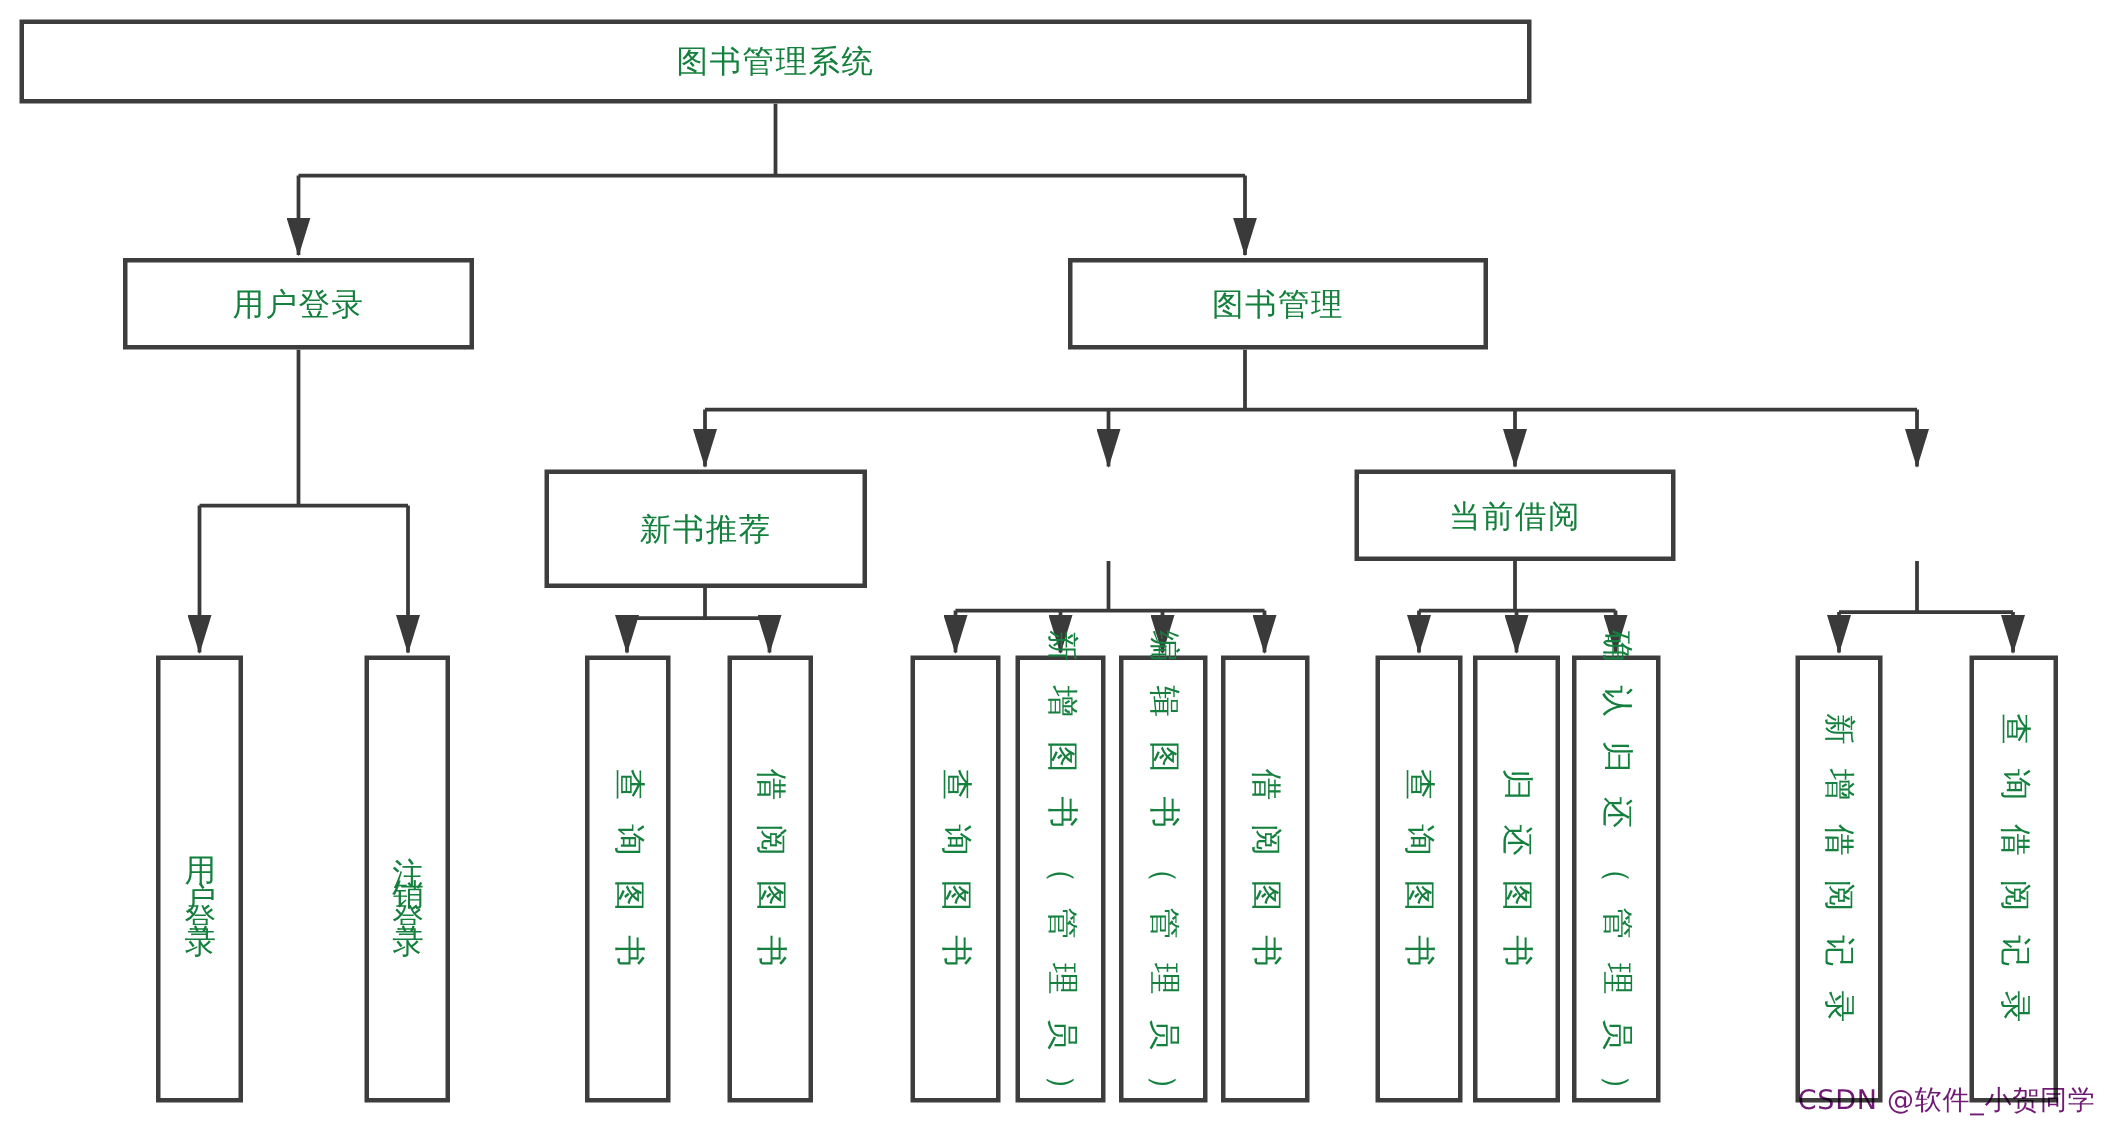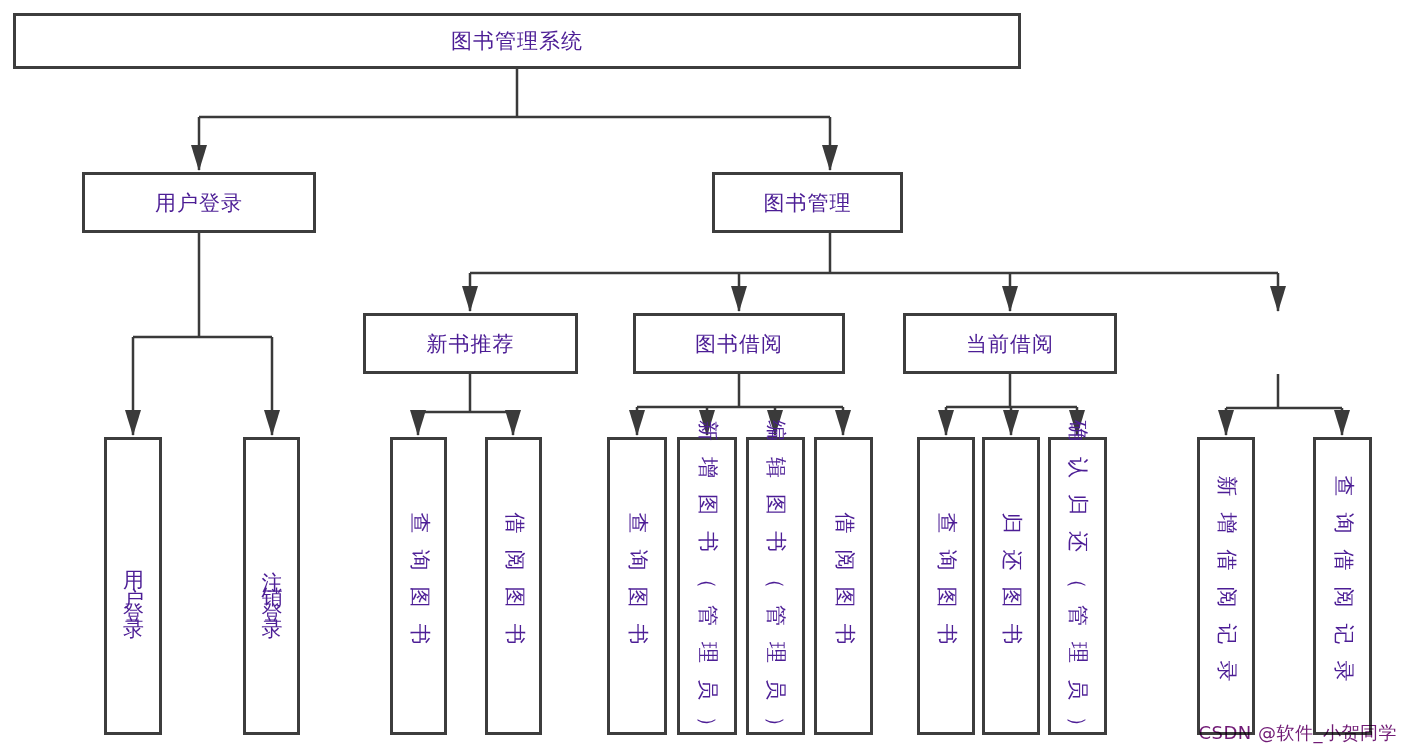--- a/index.html
+++ b/index.html
@@ -17,28 +17,28 @@
     width: 1405px; height: 747px;
   }
   .box {
     position: absolute;
     box-sizing: border-box;
     background: #ffffff;
     border: 3px solid #3d3d3d;
     display: flex;
     align-items: center;
     justify-content: center;
-    color: #4c1d95;
+    color: #15803d;
     z-index: 2;
   }
   .hbox { font-size: 21px; letter-spacing: 1px; }
   .root  { left: 13px;  top: 13px;  width: 1008px; height: 56px; }
   .lvl2a { left: 82px;  top: 172px; width: 234px;  height: 61px; }
-  .lvl2b { left: 712px; top: 172px; width: 191px;  height: 61px; }
-  .lvl3a { left: 363px; top: 313px; width: 215px;  height: 61px; }
+  .lvl2b { left: 712px; top: 172px; width: 280px;  height: 61px; }
+  .lvl3a { left: 363px; top: 313px; width: 215px;  height: 79px; }
   .lvl3b { left: 633px; top: 313px; width: 212px;  height: 61px; }
   .lvl3c { left: 903px; top: 313px; width: 214px;  height: 61px; }
   .lvl3d { left: 1172px;top: 313px; width: 213px;  height: 61px; }
   .tall {
     top: 437px;
     height: 298px;
     font-size: 21px;
   }
   .t1  { left: 104px;  width: 58px; }
   .t2  { left: 243px;  width: 57px; }
@@ -134,23 +134,20 @@
   <div class="box hbox lvl2a">
     <span>用户登录</span>
   </div>
   <div class="box hbox lvl2b">
     <span>图书管理</span>
   </div>
 
   <div class="box hbox lvl3a">
     <span>新书推荐</span>
   </div>
-  <div class="box hbox lvl3b">
-    <span>图书借阅</span>
-  </div>
   <div class="box hbox lvl3c">
     <span>当前借阅</span>
   </div>
 
   <div class="box tall t1">
     <span class="upright">用户登录</span>
   </div>
   <div class="box tall t2">
     <span class="upright">注销登录</span>
   </div>

